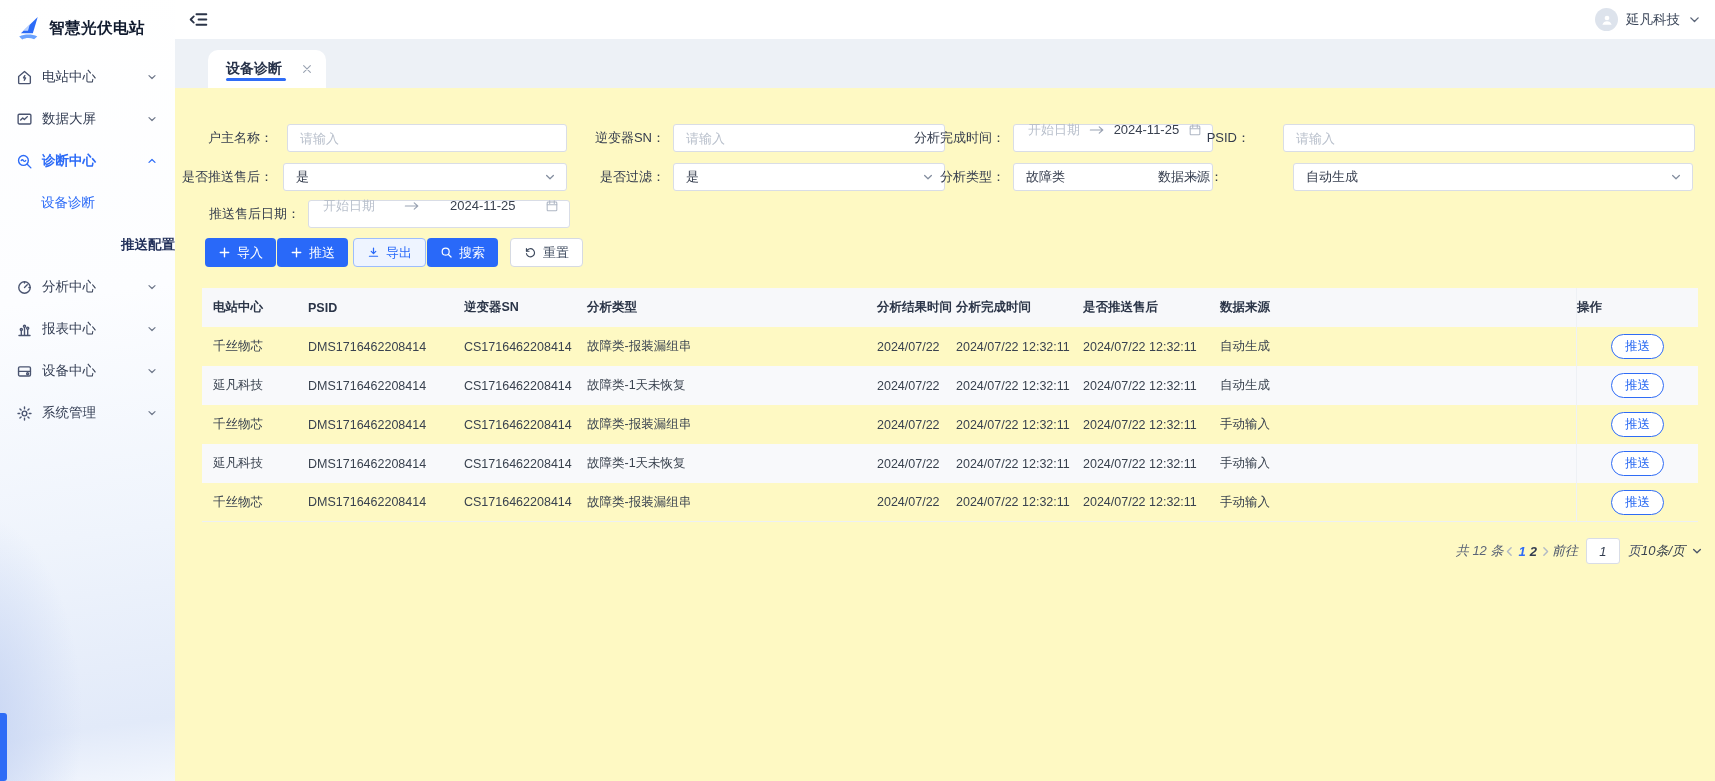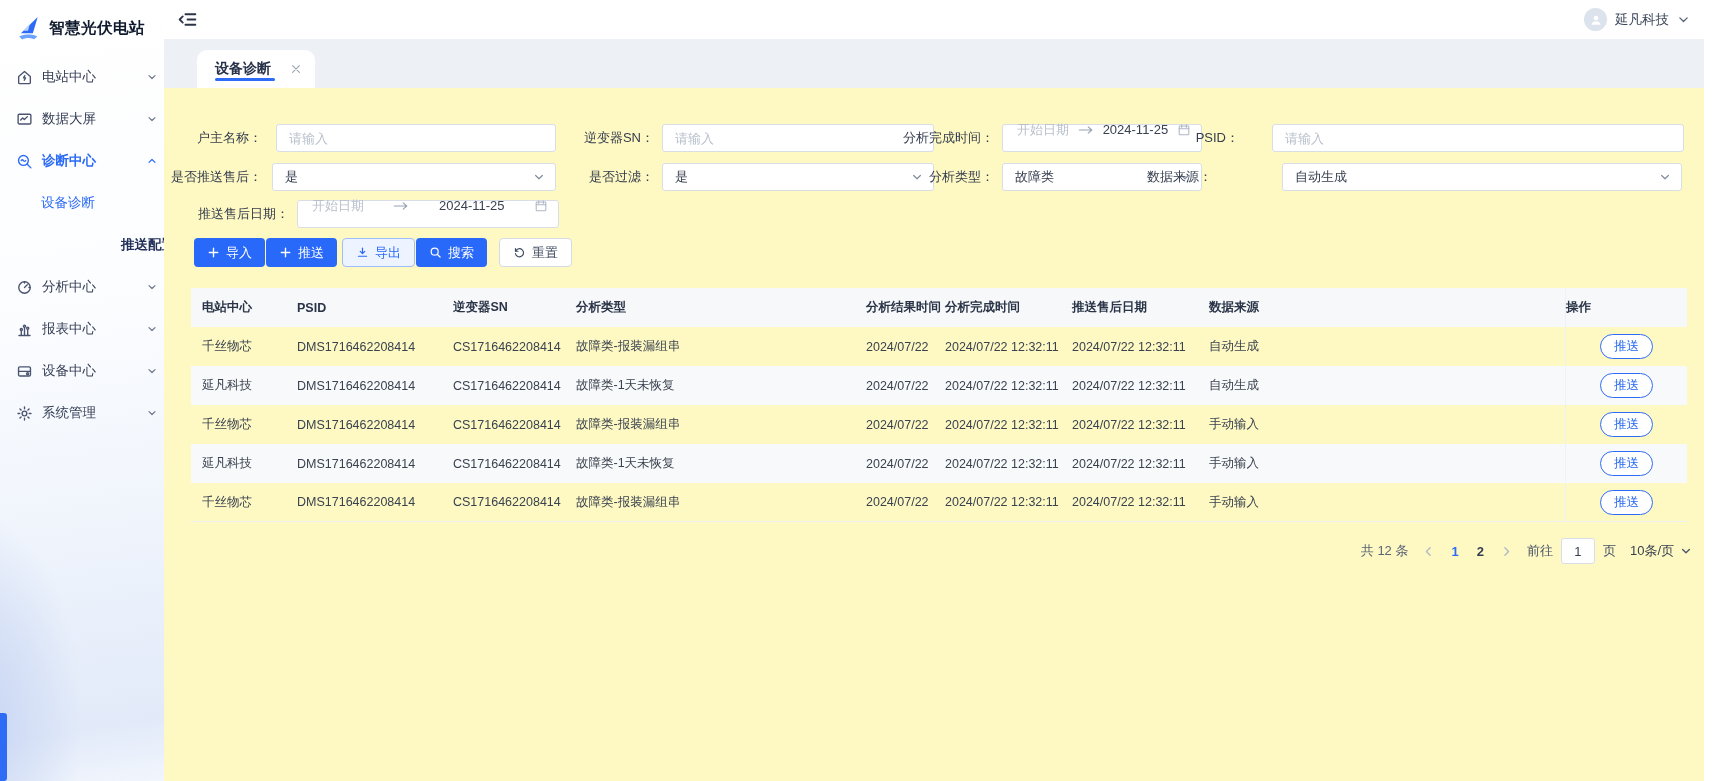--- a/index.html
+++ b/index.html
@@ -21,21 +21,21 @@
   .side-item .ic { width:17px; height:17px; margin-right:9px; color:#4a5470; flex:0 0 auto; }
   .side-item .chev { margin-left:auto; width:12px; height:12px; color:#6d7689; }
   .side-item.active { color:#2c6bf7; font-weight:700; }
   .side-item.active .ic, .side-item.active .chev { color:#2c6bf7; }
   .side-sub { height:42px; line-height:42px; padding-left:41px; font-size:13.5px; color:#333d53; cursor:pointer; }
   .side-sub.active { color:#2c6bf7; }
   .side-sub.emph { color:#22305a; font-weight:700;text-align:right; }
   .side-stripe { position:absolute; left:0; bottom:0; width:7px; height:68px; background:#2e6cf6; border-radius:0 3px 3px 0; }
 
   
-  .main { position:absolute; left:164px; top:0; width:1540px; height:637px; }
+  .main { position:absolute; left:175px; top:0; width:1540px; height:637px; }
   .topbar { height:39px; background:#fff; display:flex; align-items:center; justify-content:space-between; padding:0 14px 0 13px; }
   .collapse { width:21px; height:21px; color:#2b3448; cursor:pointer; }
   .user { display:flex; align-items:center; gap:8px; cursor:pointer; }
   .avatar { width:23px; height:23px; border-radius:50%; background:#dde3ec; display:flex; align-items:center; justify-content:center; }
   .avatar svg { width:14px; height:14px; }
   .user-name { font-size:13.5px; color:#3a4558; }
   .user-chev { width:13px; height:13px; color:#5b6578; }
 
   .tabstrip { position:relative; height:49px; background:#edf1f6; }
   .tab { position:absolute; left:33px; top:11px; width:118px; height:38px; background:#fff; border-radius:10px 10px 0 0;
@@ -76,21 +76,21 @@
   table.data td { height:39px; color:#39424f; overflow:visible; }
   table.data th:first-child, table.data td:first-child { padding-left:11px; }
   table.data tbody tr:nth-child(even) td { background:#f8f9fb; }
   table.data tbody tr:last-child td { border-bottom:1px solid #edf0f4; }
   th.op, td.op { text-align:center; border-left:1px solid #eef1f5; }
   .pill { height:25px; padding:0 13px; border-radius:13px; border:1px solid #2f6cf6; background:#fff;
           color:#2466f2; font-size:12.5px; font-family:inherit; cursor:pointer; }
 
   
   .pagination { position:absolute; right:12px; top:448px; height:30px; display:flex; align-items:center;
-                gap:14px; font-size:13px; color:#49536a; }
+                font-size:13px; color:#49536a;font-style:italic; }
   .pg-total { color:#5a6477; }
   .pg-arrow { width:13px; height:13px; color:#b2bac6; cursor:pointer; }
   .pg-num { cursor:pointer; color:#333d50; font-weight:700; padding:0 2px; }
   .pg-num.current { color:#2f6cf6; }
   .pg-goto { display:flex; align-items:center; gap:8px; }
   .pg-input { width:34px; height:26px; border:1px solid #d9dde6; border-radius:3px; text-align:center;
               font:inherit; color:#333d50; outline:0; }
   .pg-size { display:flex; align-items:center; gap:6px; cursor:pointer; color:#39424f; }
   .pg-size .sel-chev { color:#4a5468; }
 </style>
@@ -357,21 +357,21 @@
           <col style="width:122px">
         </colgroup>
         <thead>
           <tr>
             <th>电站中心</th>
             <th>PSID</th>
             <th>逆变器SN</th>
             <th>分析类型</th>
             <th>分析结果时间</th>
             <th>分析完成时间</th>
-            <th>推送售后日期</th>
+            <th>是否推送售后</th>
             <th>数据来源</th>
             <th class="op">操作</th>
           </tr>
         </thead>
         <tbody>
           <tr>
             <td>千丝物芯</td>
             <td>DMS1716462208414</td>
             <td>CS1716462208414</td>
             <td>故障类-报装漏组串</td>

